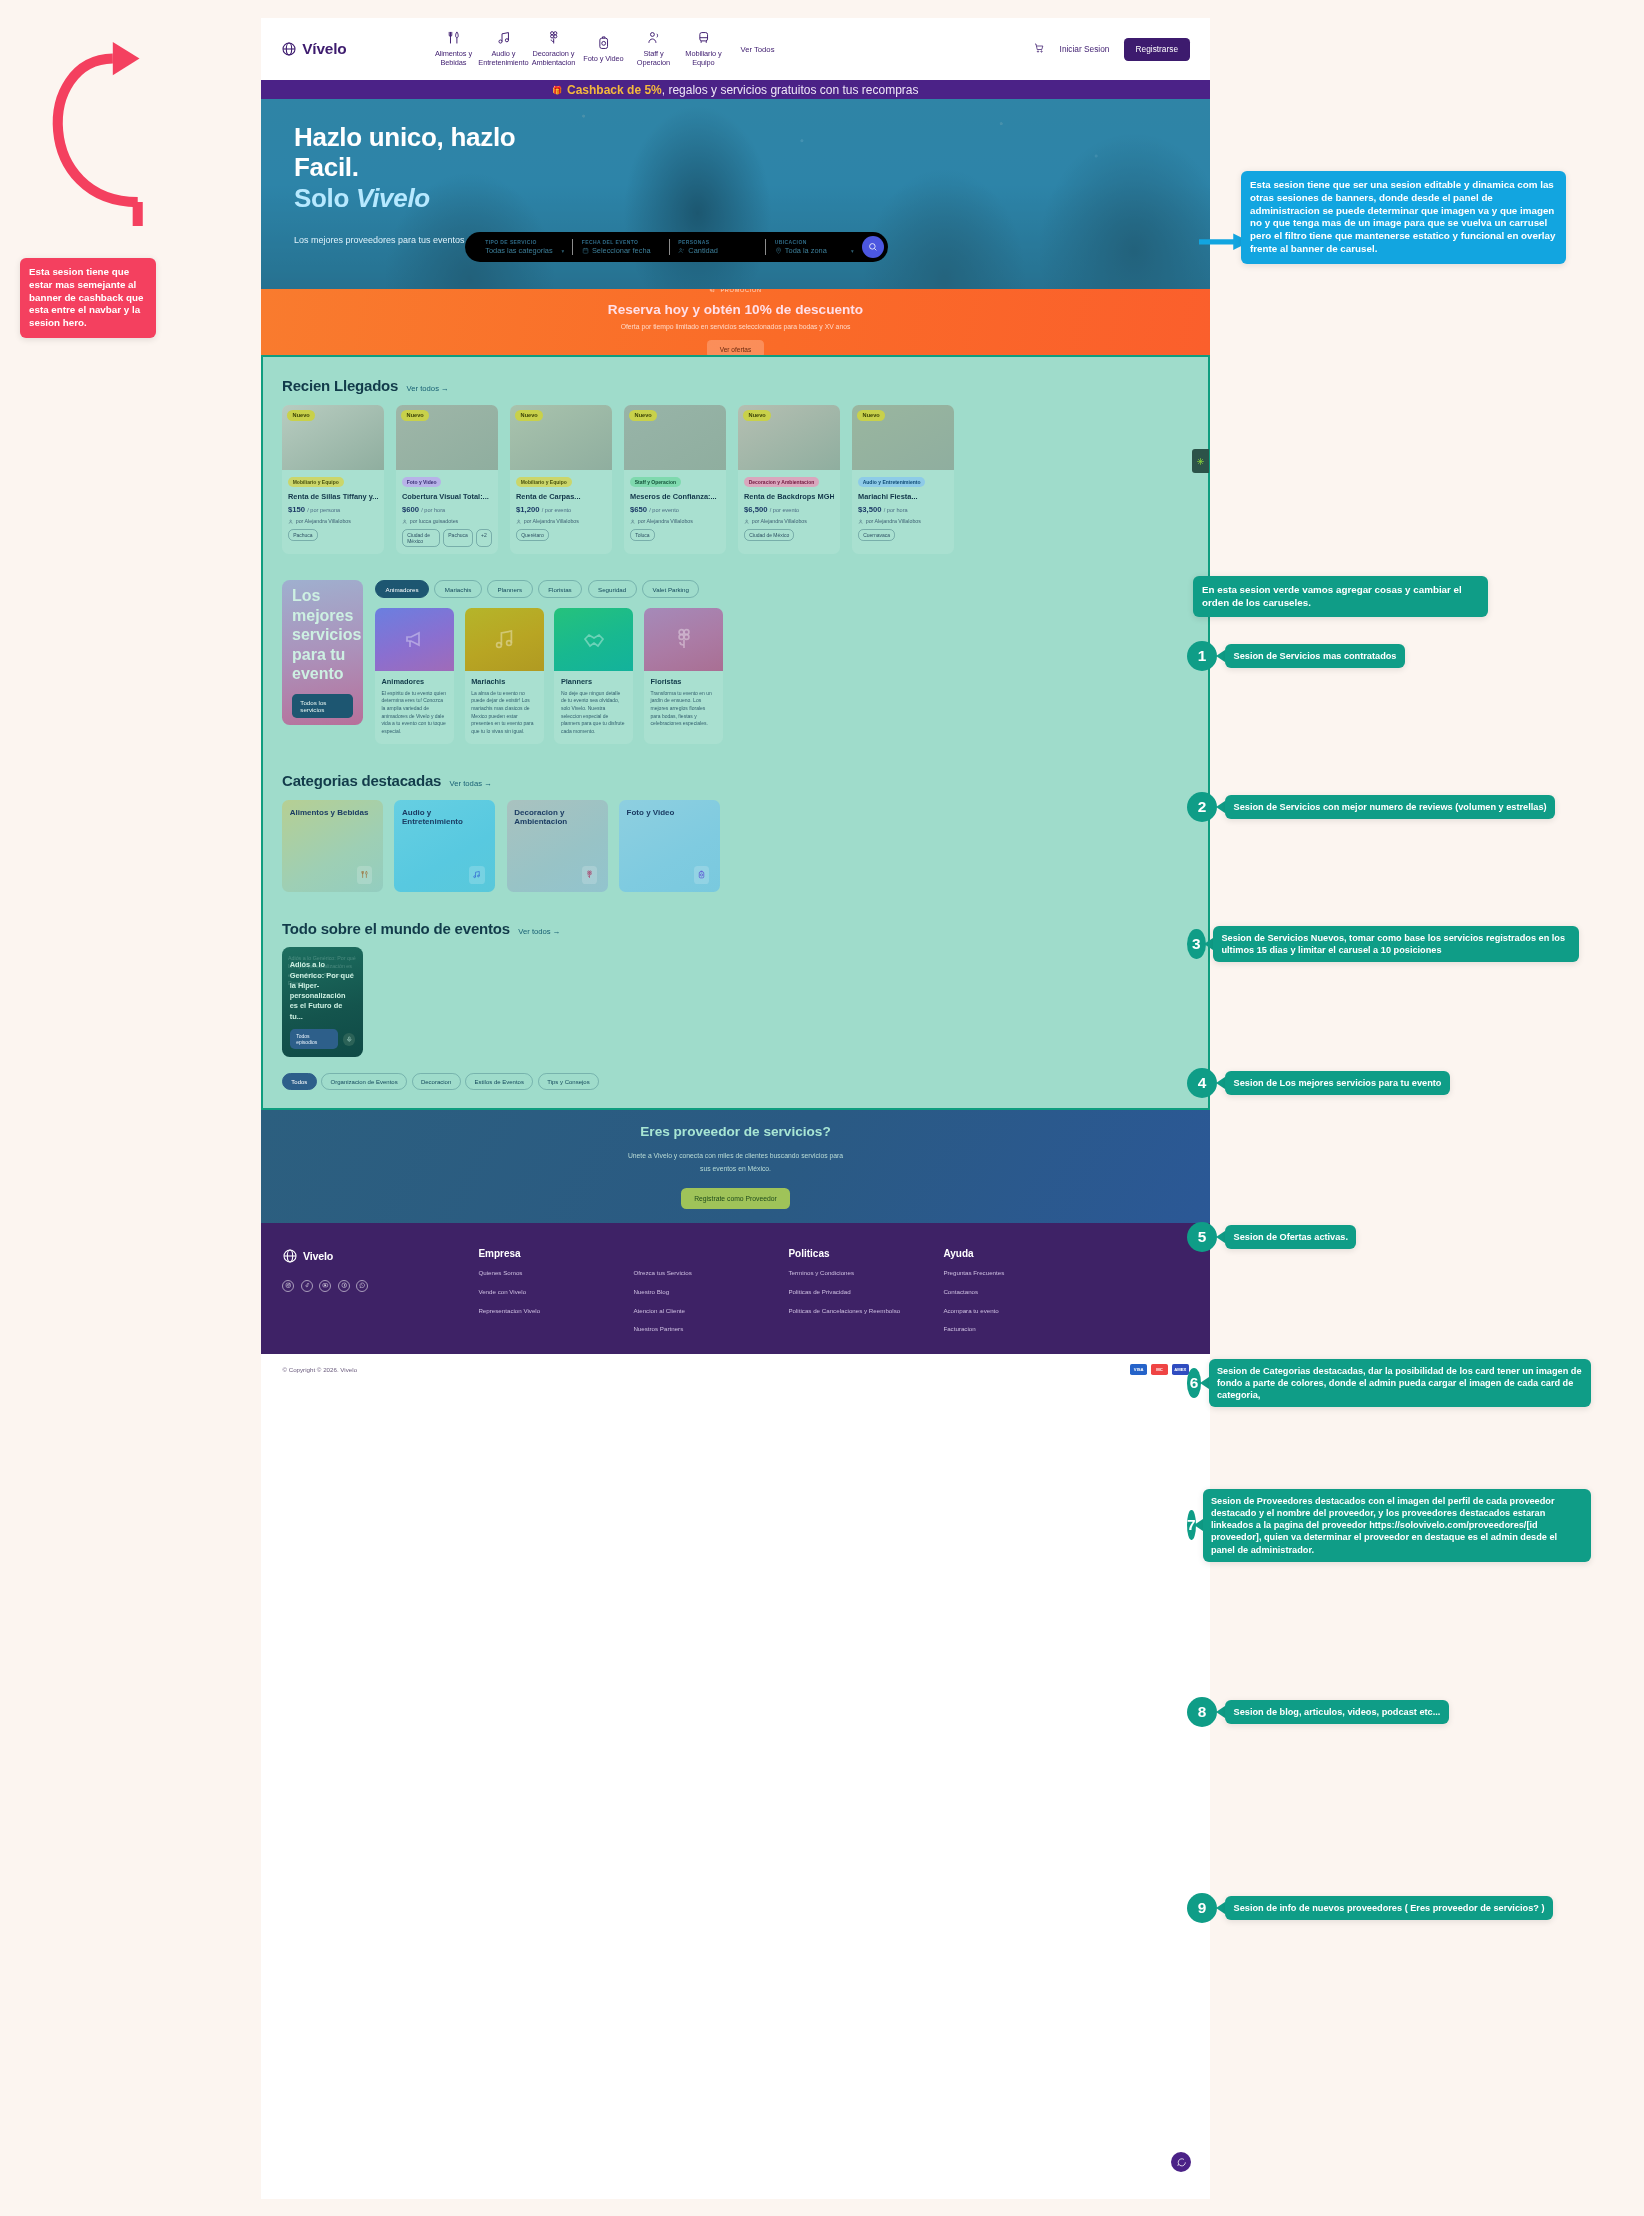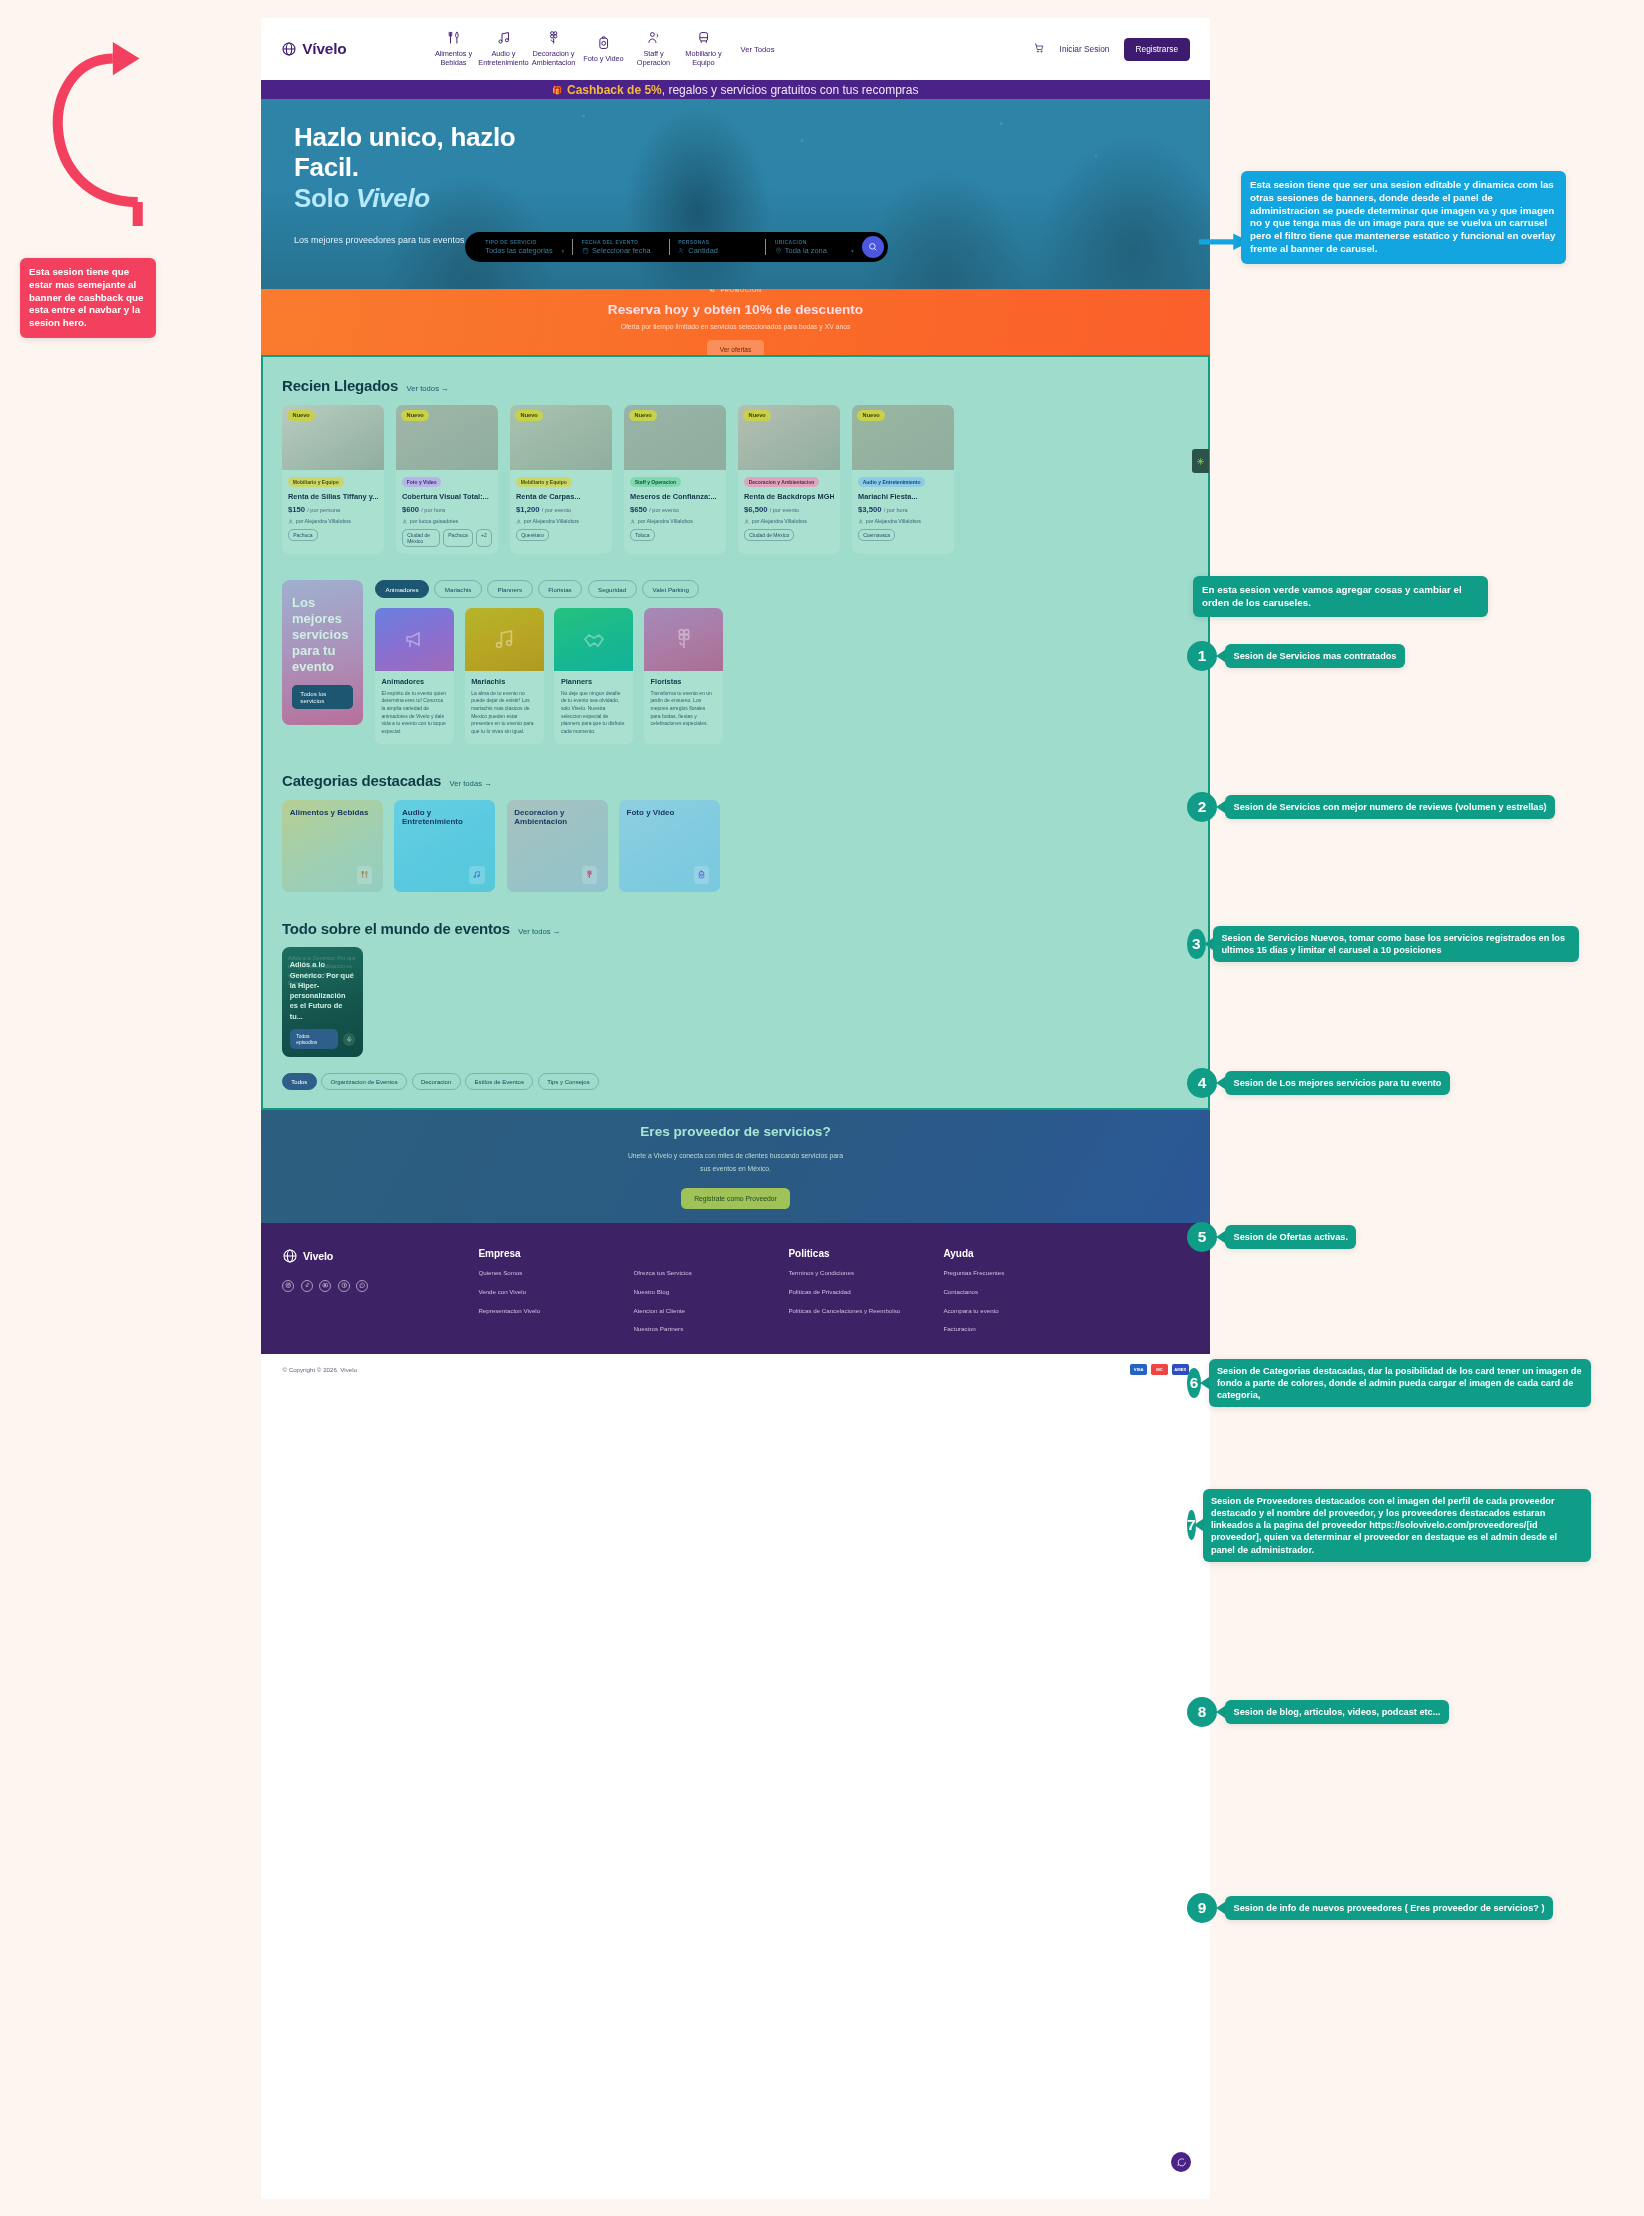--- a/index.html
+++ b/index.html
@@ -98,21 +98,21 @@
   .pc-locs { margin-top:4.7px; display:flex; gap:3px; }
   .pc-loc { font-size:5px; color:#2e5164; border:0.6px solid rgba(30,80,100,.35); padding:1.8px 4.2px; border-radius:5.3px; }
   .car-side { position:absolute; right:-0.6px; top:92px; width:16.6px; height:24px; background:#2c5349;
               border-radius:3px 0 0 3px; display:flex; align-items:center; justify-content:center; }
 
   
   .svc-wrap { display:flex; gap:12px; padding:26px 0 0 19px; }
   .svc-promo { width:81px; flex:none; border-radius:7.7px; padding:0 10px;
                background:linear-gradient(170deg,#9fb0cf 0%, #ab92bb 50%, #b7709a 100%);
                display:flex; flex-direction:column; justify-content:center; height:145px; }
-  .svc-promo h3 { font-size:13px; line-height:1.22; color:#cdf0e2; font-weight:700; }
+  .svc-promo h3 { font-size:16px; line-height:1.22; color:#cdf0e2; font-weight:700; }
   .svc-promo .btn { margin-top:10px; align-self:flex-start; background:#1d5671; color:#e8f7f2;
                     font-size:6.2px; padding:5.3px 8.3px; border-radius:4.7px; }
   .svc-right { flex:1; }
   .svc-tabs { display:flex; gap:5.3px; }
   .svc-tab { font-size:6.2px; color:#14485c; padding:4.7px 9.5px; border-radius:9.5px; border:0.6px solid rgba(25,85,105,.3); }
   .svc-tab.on { background:#1d5671; color:#fff; border-color:#1d5671; }
   .svc-cards { display:flex; gap:10.7px; margin-top:9.5px; }
   .svc-card { width:79px; flex:none; background:#a9e0d0; border-radius:6.5px; overflow:hidden; }
   .svc-ill { height:63px; display:flex; align-items:center; justify-content:center; }
   .svc-ill svg { width:24px; height:24px; opacity:.42; }

